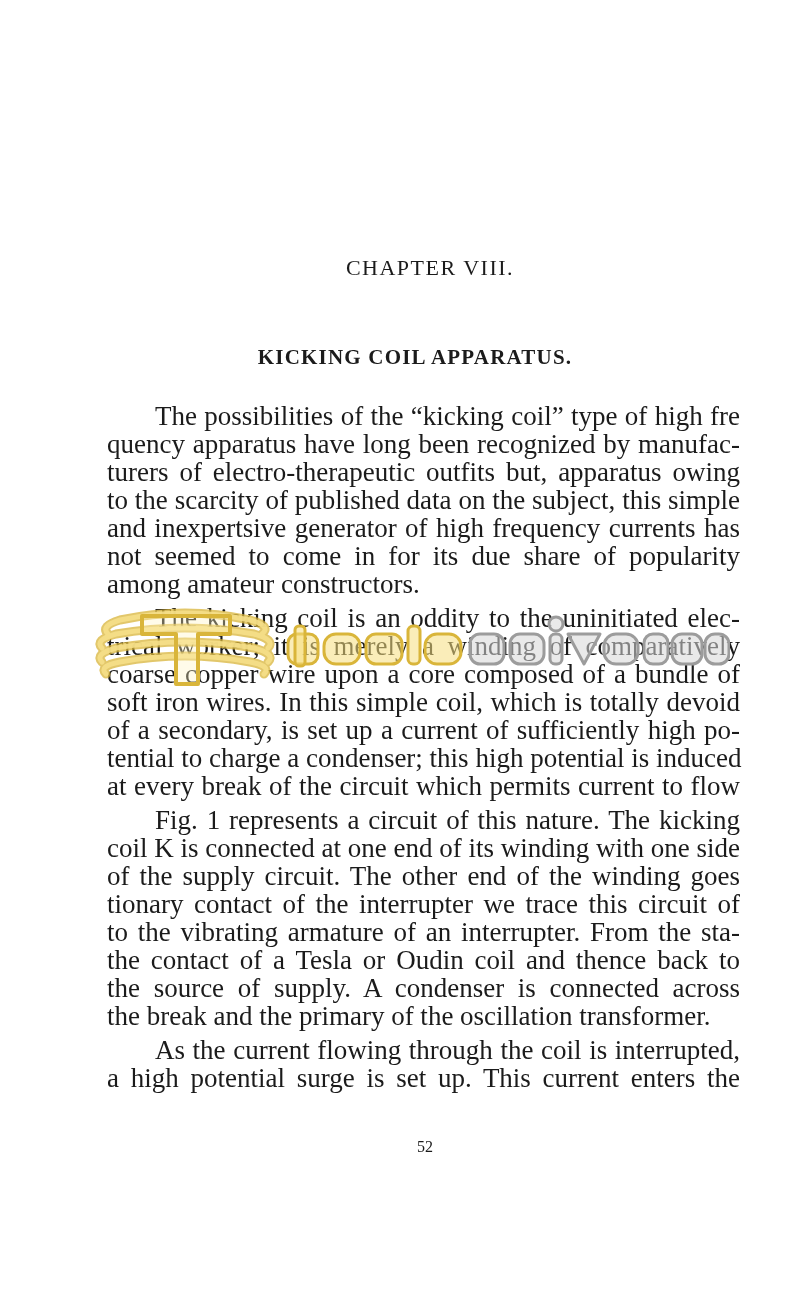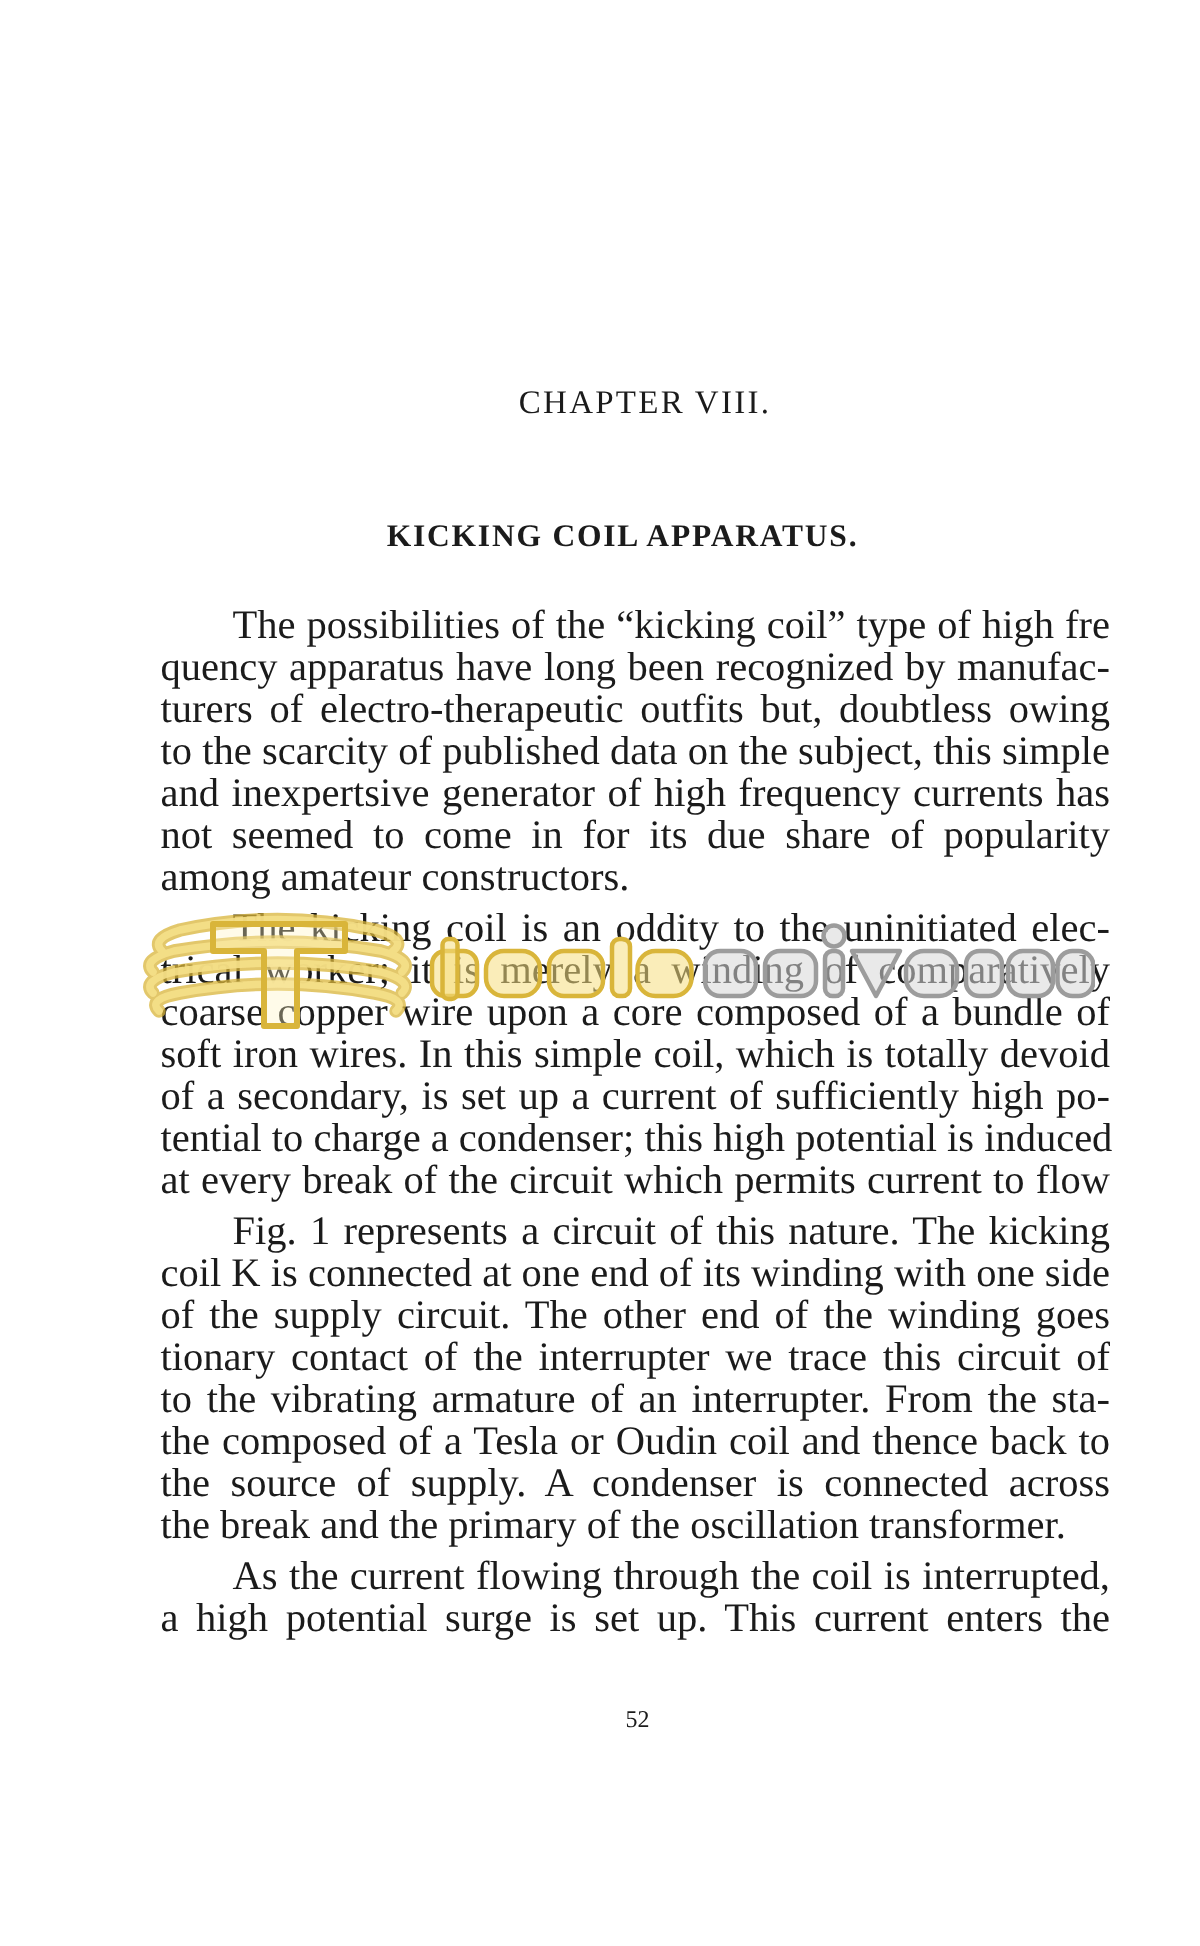--- a/index.html
+++ b/index.html
@@ -100,21 +100,21 @@
 <div class="page">
 
   <div class="chapter-number">CHAPTER VIII.</div>
   <div class="chapter-title">KICKING COIL APPARATUS.</div>
 
   <div class="body-text">
 
     <div class="para">
       <span class="line indent">The possibilities of the “kicking coil” type of high fre</span>
       <span class="line">quency apparatus have long been recognized by manufac-</span>
-      <span class="line">turers of electro-therapeutic outfits but, doubtless owing</span>
+      <span class="line">turers of electro-therapeutic outfits but, apparatus owing</span>
       <span class="line">to the scarcity of published data on the subject, this simple</span>
       <span class="line">and inexpertsive generator of high frequency currents has</span>
       <span class="line">not seemed to come in for its due share of popularity</span>
       <span class="line last">among amateur constructors.</span>
     </div>
 
     <div class="para">
       <span class="line indent">The kicking coil is an oddity to the uninitiated elec-</span>
       <span class="line">trical worker; it is merely a winding of comparatively</span>
       <span class="line">coarse copper wire upon a core composed of a bundle of</span>
@@ -123,21 +123,21 @@
       <span class="line">tential to charge a condenser; this high potential is induced</span>
       <span class="line">at every break of the circuit which permits current to flow</span>
     </div>
 
     <div class="para">
       <span class="line indent">Fig. 1 represents a circuit of this nature.  The kicking</span>
       <span class="line">coil K is connected at one end of its winding with one side</span>
       <span class="line">of the supply circuit.  The other end of the winding goes</span>
       <span class="line">tionary contact of the interrupter we trace this circuit of</span>
       <span class="line">to the vibrating armature of an interrupter.  From the sta-</span>
-      <span class="line">the composed of a Tesla or Oudin coil and thence back to</span>
+      <span class="line">the contact of a Tesla or Oudin coil and thence back to</span>
       <span class="line">the source of supply.  A condenser is connected across</span>
       <span class="line last">the break and the primary of the oscillation transformer.</span>
     </div>
 
     <div class="para">
       <span class="line indent">As the current flowing through the coil is interrupted,</span>
       <span class="line">a high potential surge is set up.  This current enters the</span>
     </div>
 
   </div>

